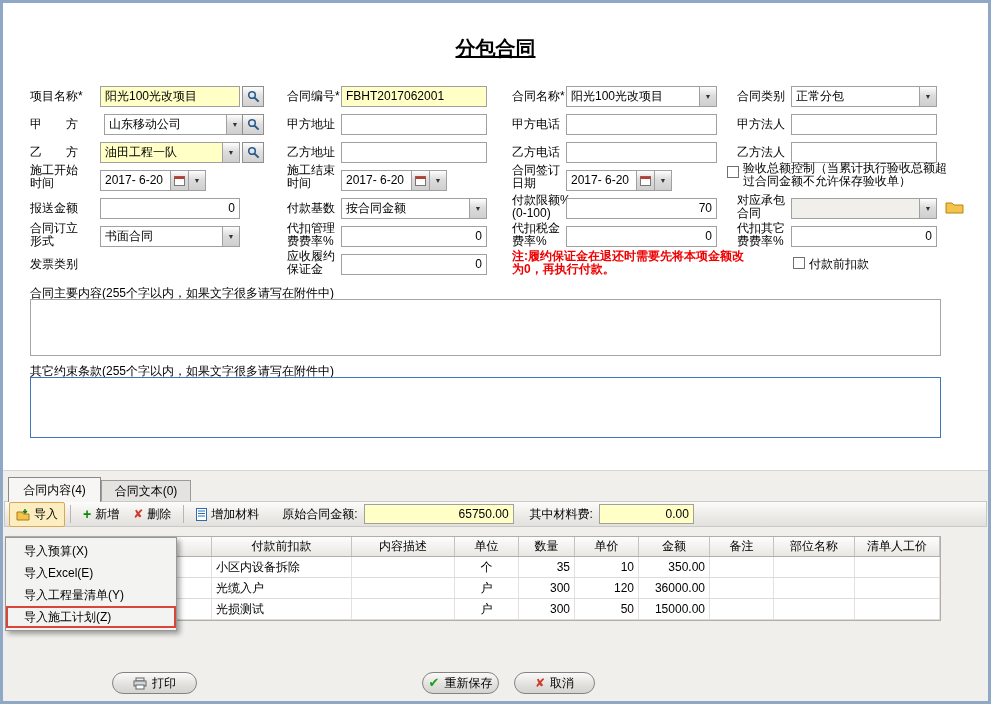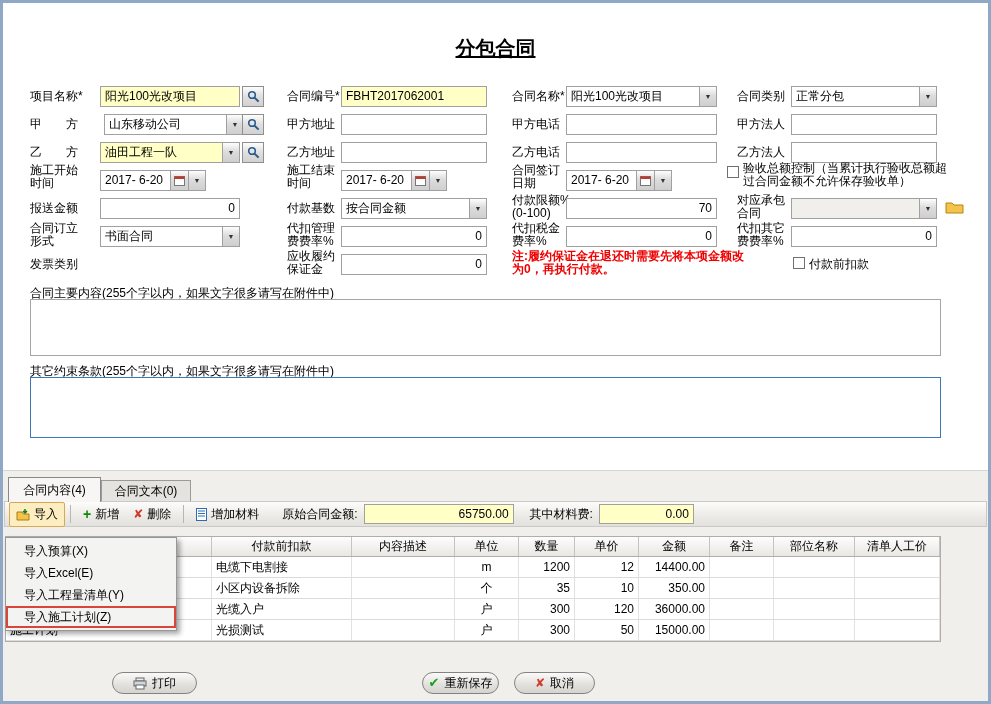--- a/index.html
+++ b/index.html
@@ -274,32 +274,20 @@
       <div class="g-h w3">单位</div>
       <div class="g-h w4">数量</div>
       <div class="g-h w5">单价</div>
       <div class="g-h w6">金额</div>
       <div class="g-h w7">备注</div>
       <div class="g-h w8">部位名称</div>
       <div class="g-h w9">清单人工价</div>
     </div>
     <div class="g-row">
       <div class="g-c w0 al">施工计划</div>
-      <div class="g-c w1 al">电缆下电割接</div>
-      <div class="g-c w2 al"></div>
-      <div class="g-c w3 ac">m</div>
-      <div class="g-c w4 ar">1200</div>
-      <div class="g-c w5 ar">12</div>
-      <div class="g-c w6 ar">14400.00</div>
-      <div class="g-c w7 al"></div>
-      <div class="g-c w8 al"></div>
-      <div class="g-c w9 al"></div>
-    </div>
-    <div class="g-row">
-      <div class="g-c w0 al">施工计划</div>
       <div class="g-c w1 al">小区内设备拆除</div>
       <div class="g-c w2 al"></div>
       <div class="g-c w3 ac">个</div>
       <div class="g-c w4 ar">35</div>
       <div class="g-c w5 ar">10</div>
       <div class="g-c w6 ar">350.00</div>
       <div class="g-c w7 al"></div>
       <div class="g-c w8 al"></div>
       <div class="g-c w9 al"></div>
     </div>

